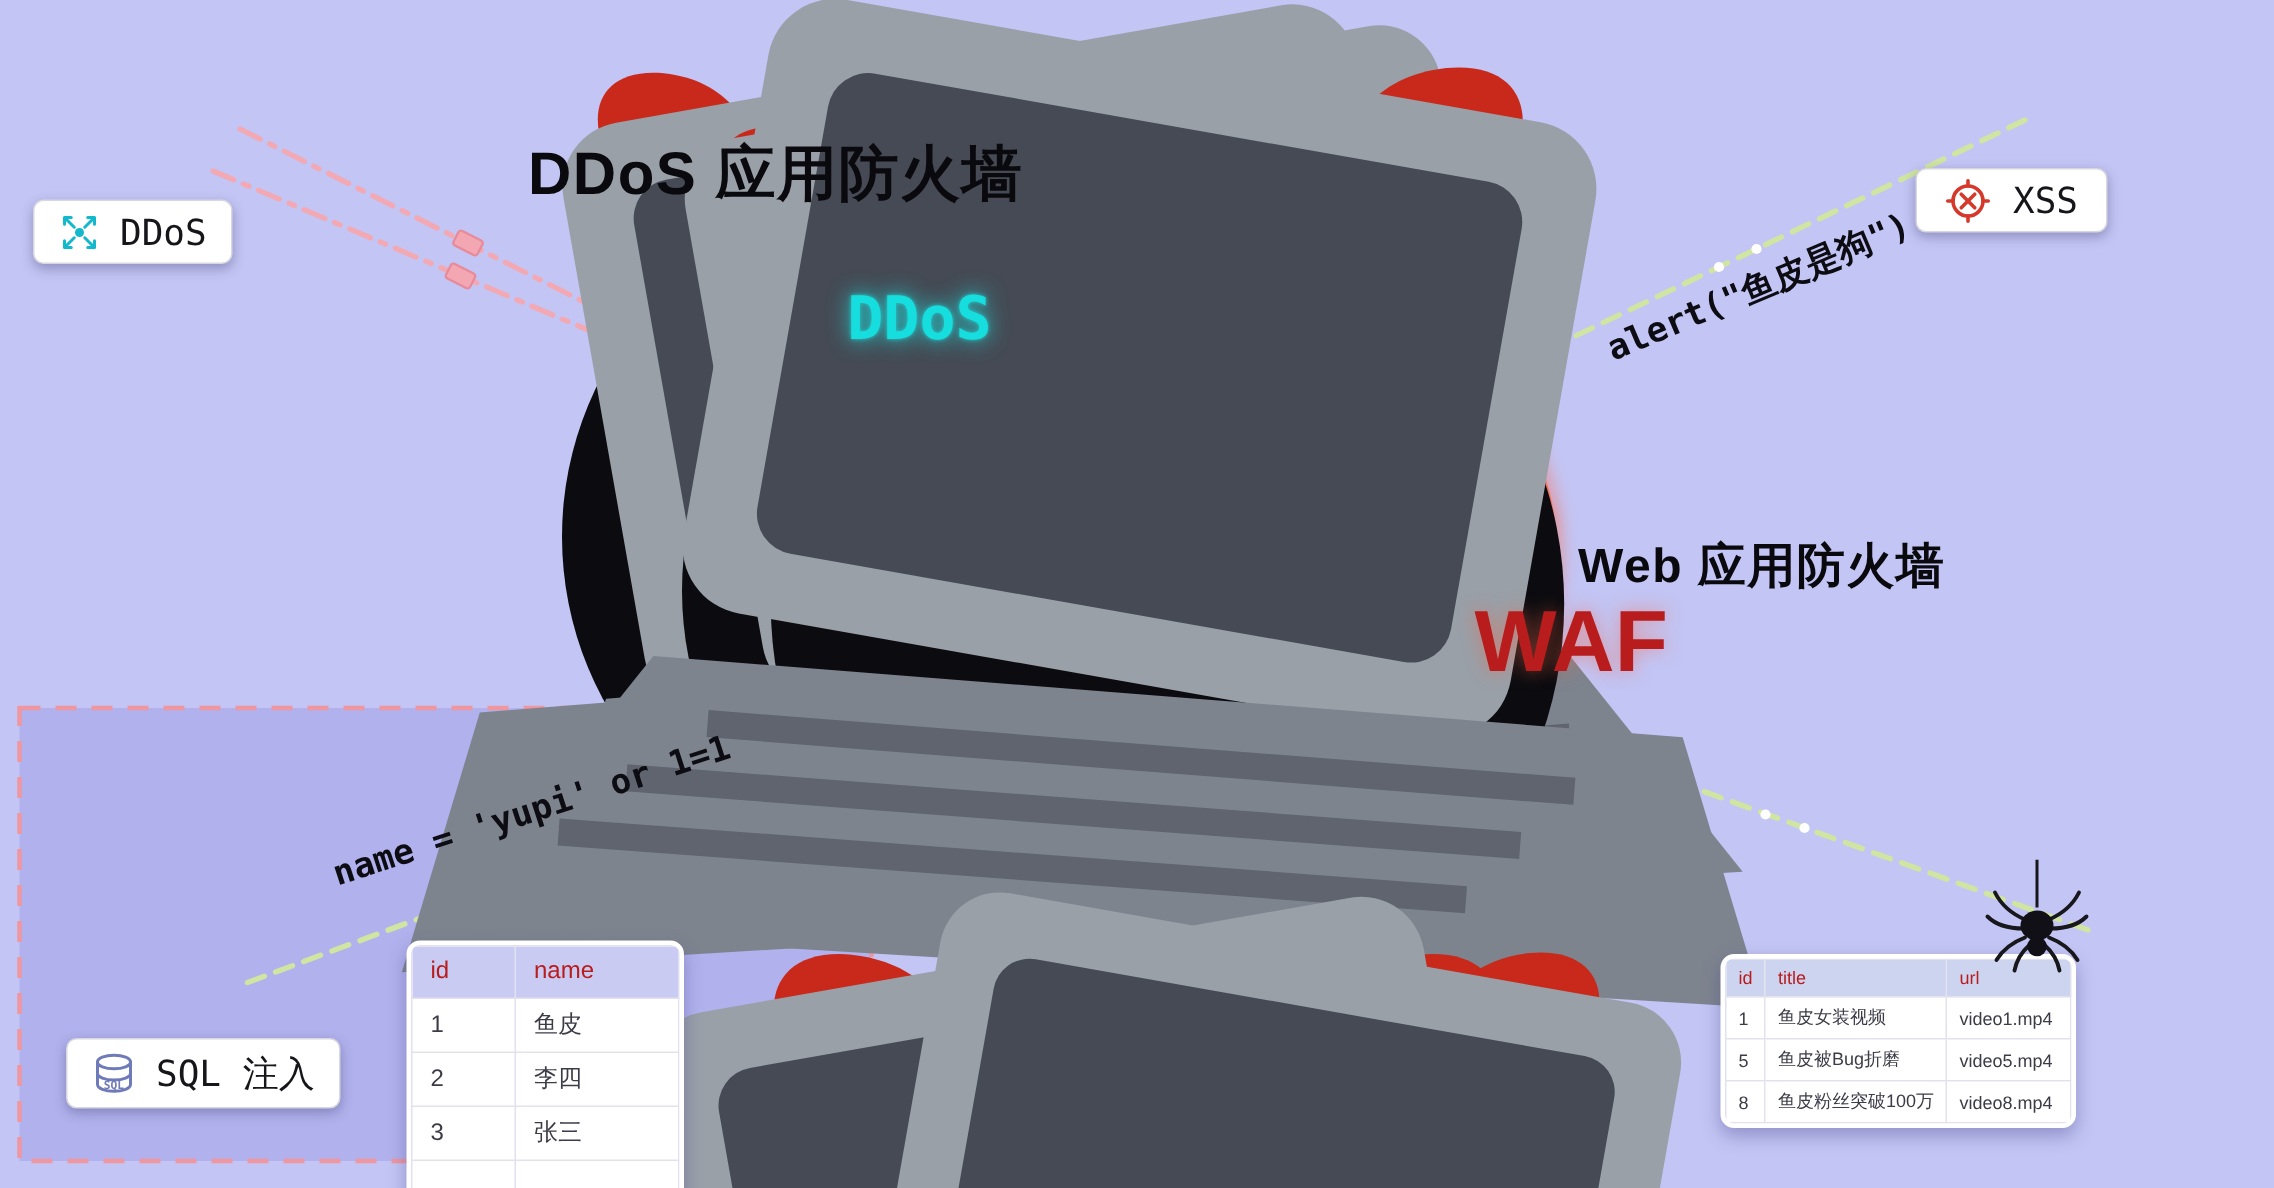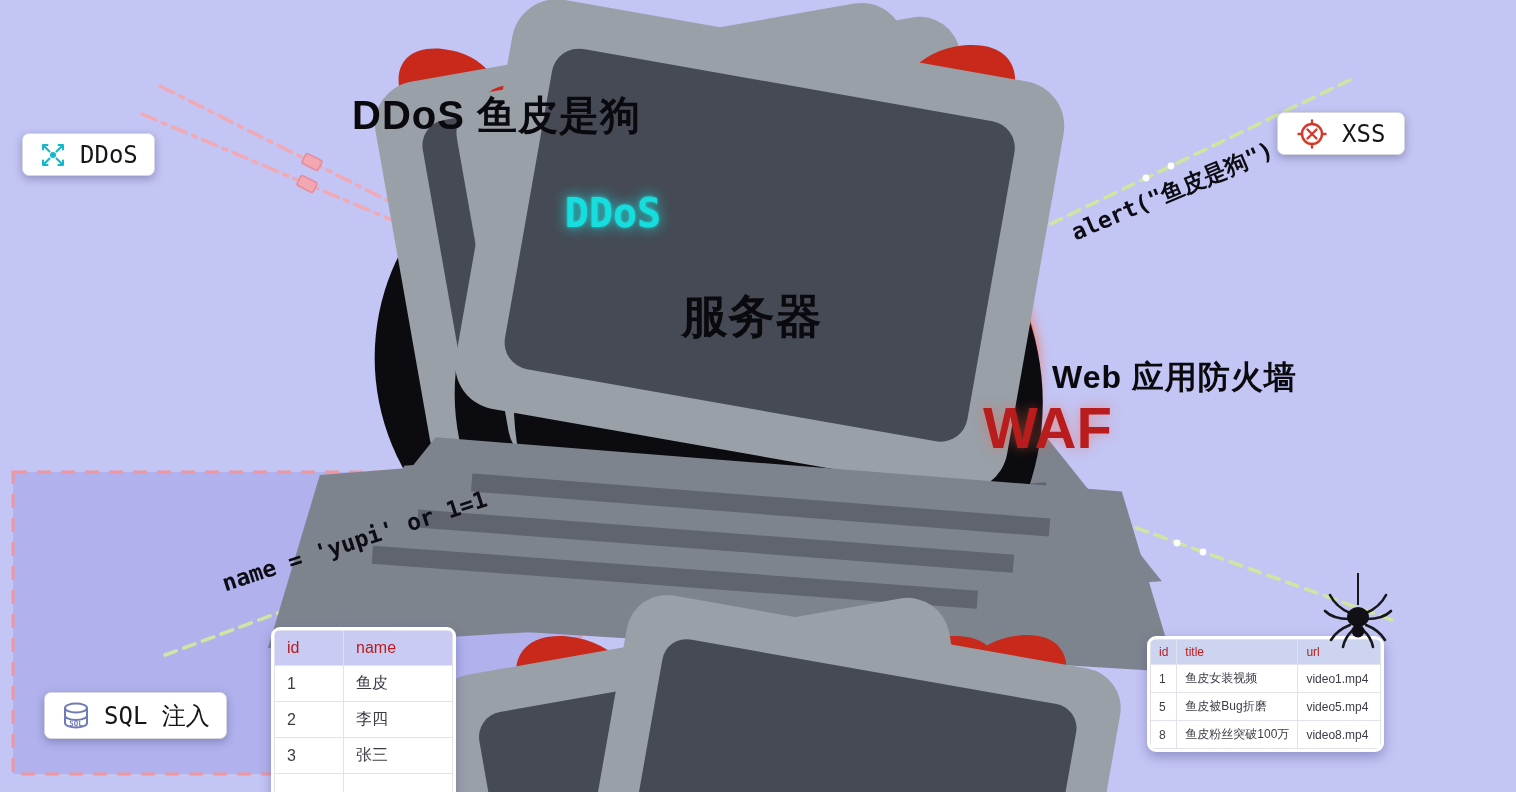--- a/index.html
+++ b/index.html
@@ -238,22 +238,21 @@
       <use href="#devil" transform="translate(60,600) scale(0.92)"></use>
       <use href="#laptop" transform="translate(102,636) scale(0.8)"></use>
     </g>
 
     <g transform="translate(1482,590) scale(-0.9,0.9)">
       <use href="#devil" transform="translate(6,14) scale(0.92)"></use>
       <use href="#laptop" transform="translate(50,46) scale(0.85)"></use>
     </g>
   </svg>
 
-  <div class="big-title t-ddos">DDoS 鱼皮是狗</div>
-  <div class="big-title t-server">服务器</div>
+  <div class="big-title t-ddos">DDoS 应用防火墙</div>
   <div class="big-title t-waf">Web 应用防火墙</div>
 
   <div class="shield-label shield-label-ddos">DDoS</div>
   <div class="shield-label shield-label-waf">WAF</div>
 
   <div class="payload payload-xss">alert("鱼皮是狗")</div>
   <div class="payload payload-sql">name = 'yupi' or 1=1</div>
 
   <div class="badge badge-ddos">
     <svg width="28" height="28" viewBox="0 0 28 28">

